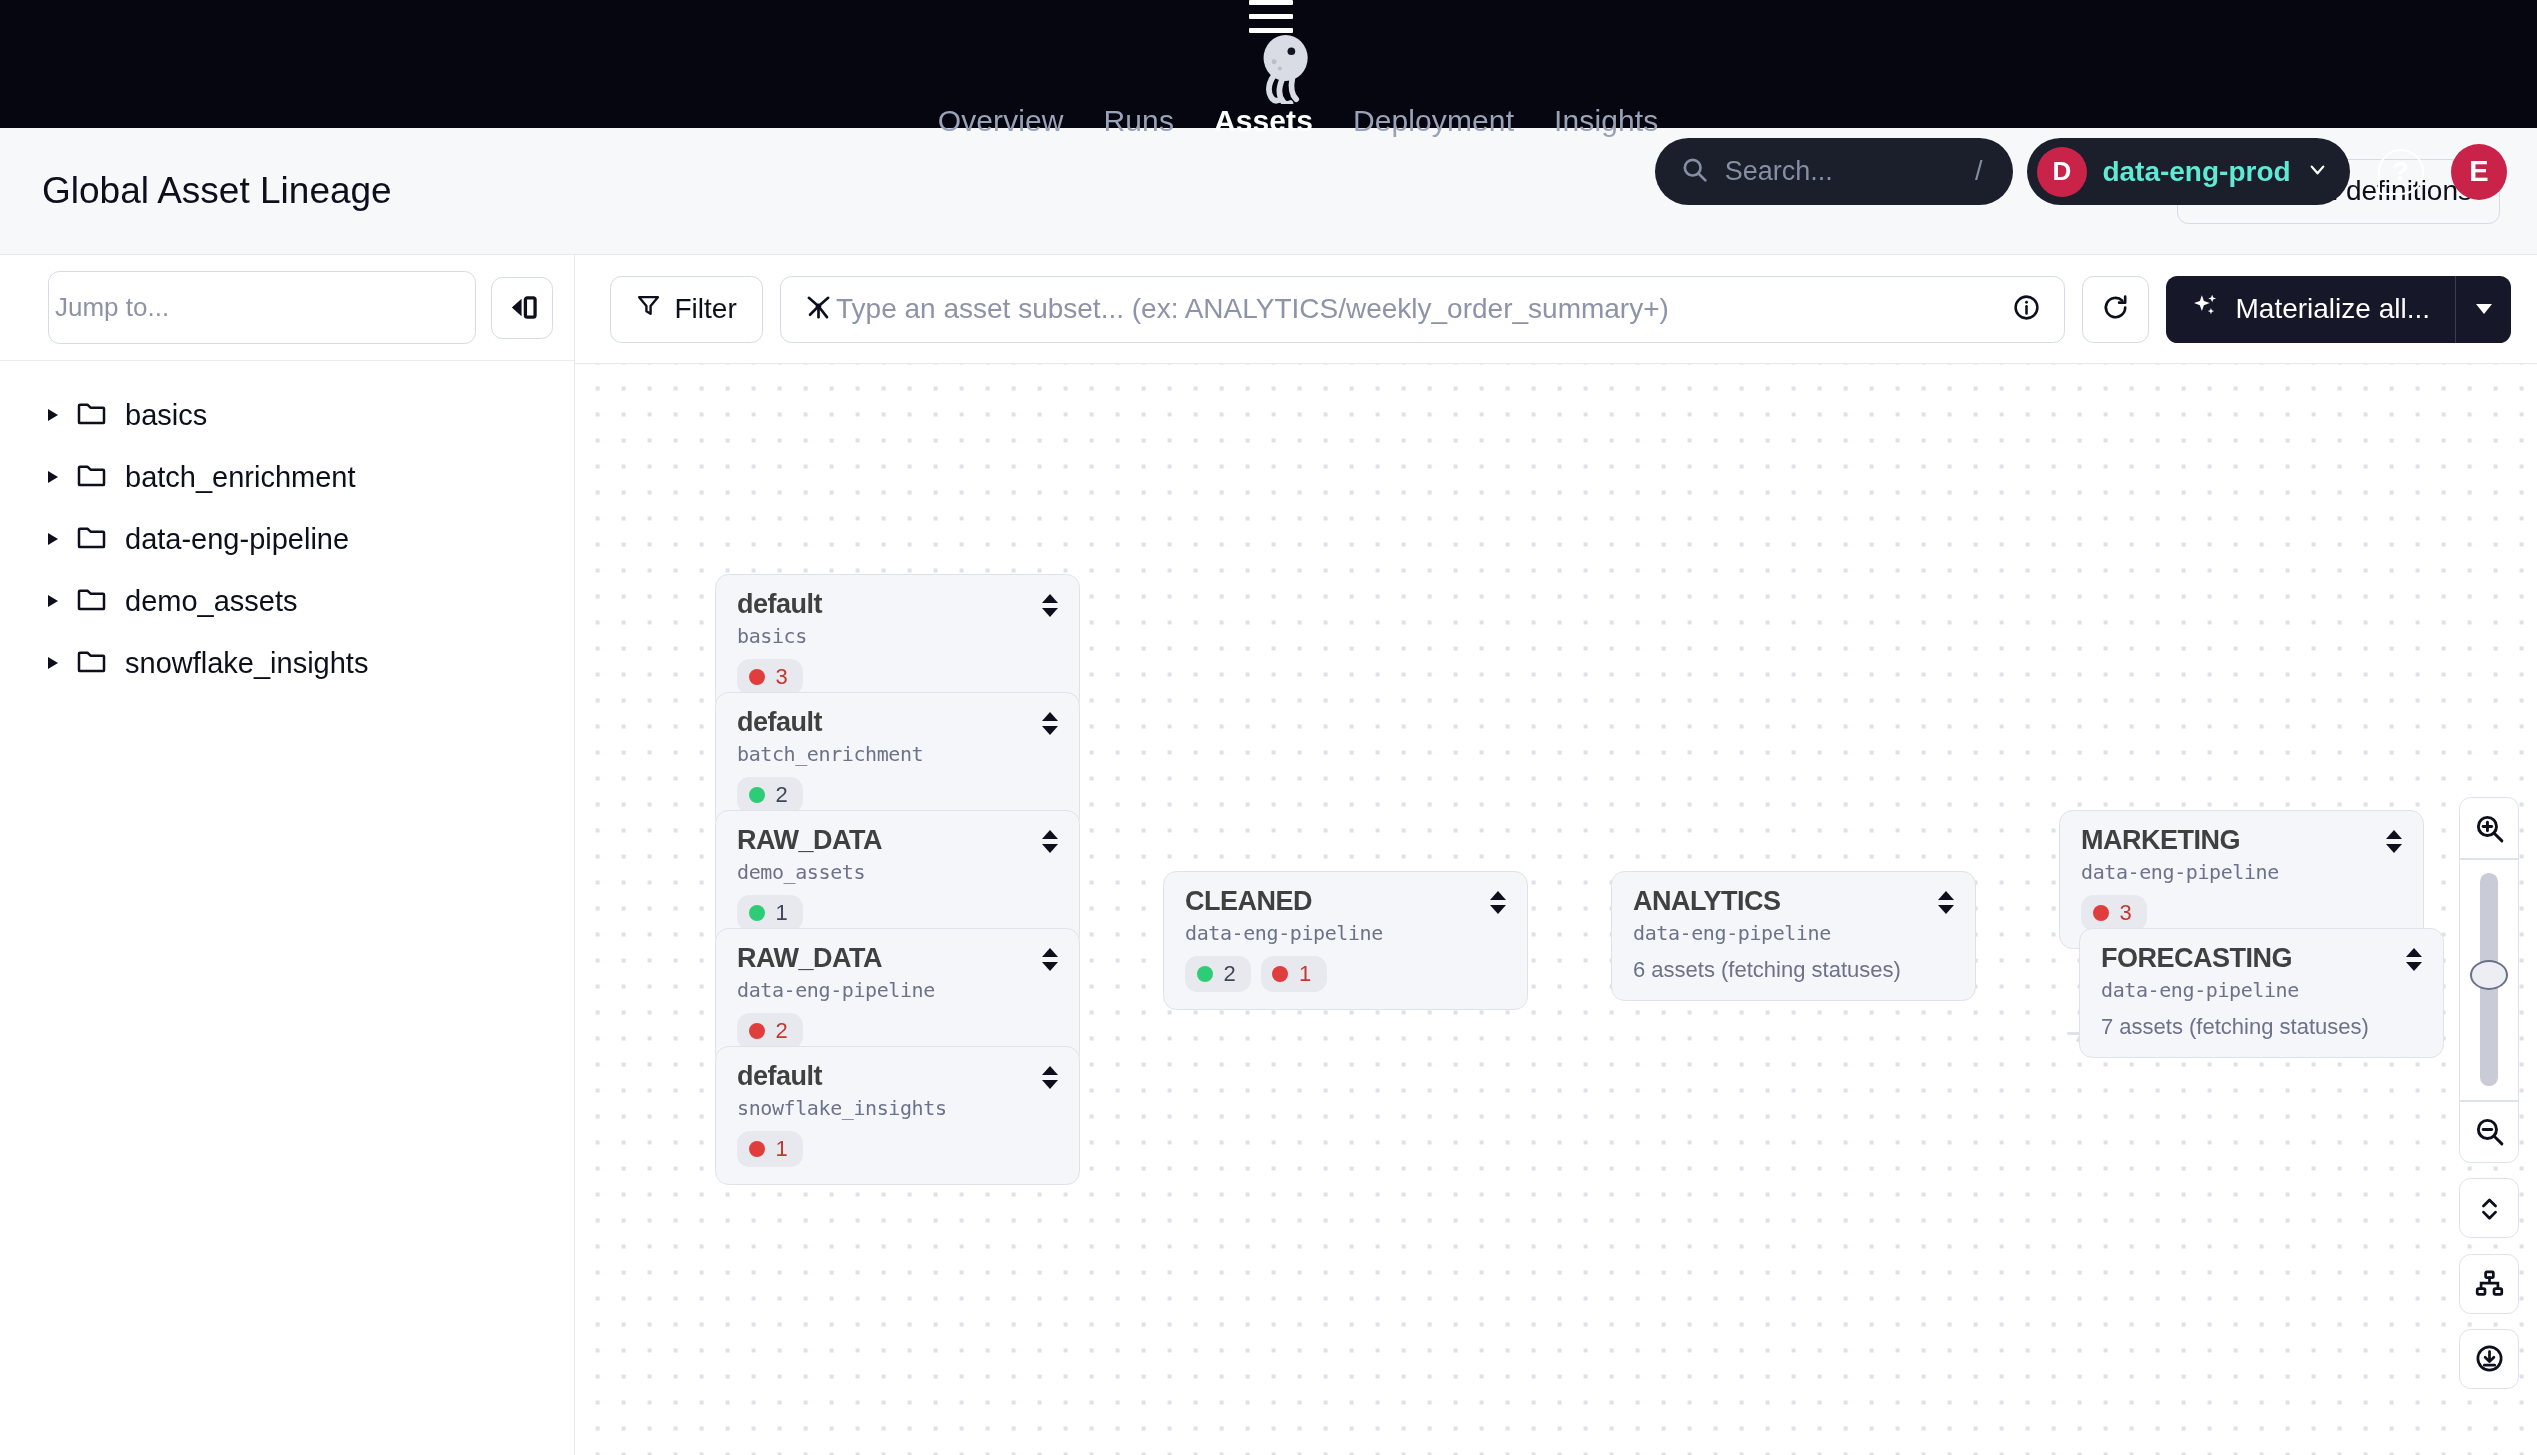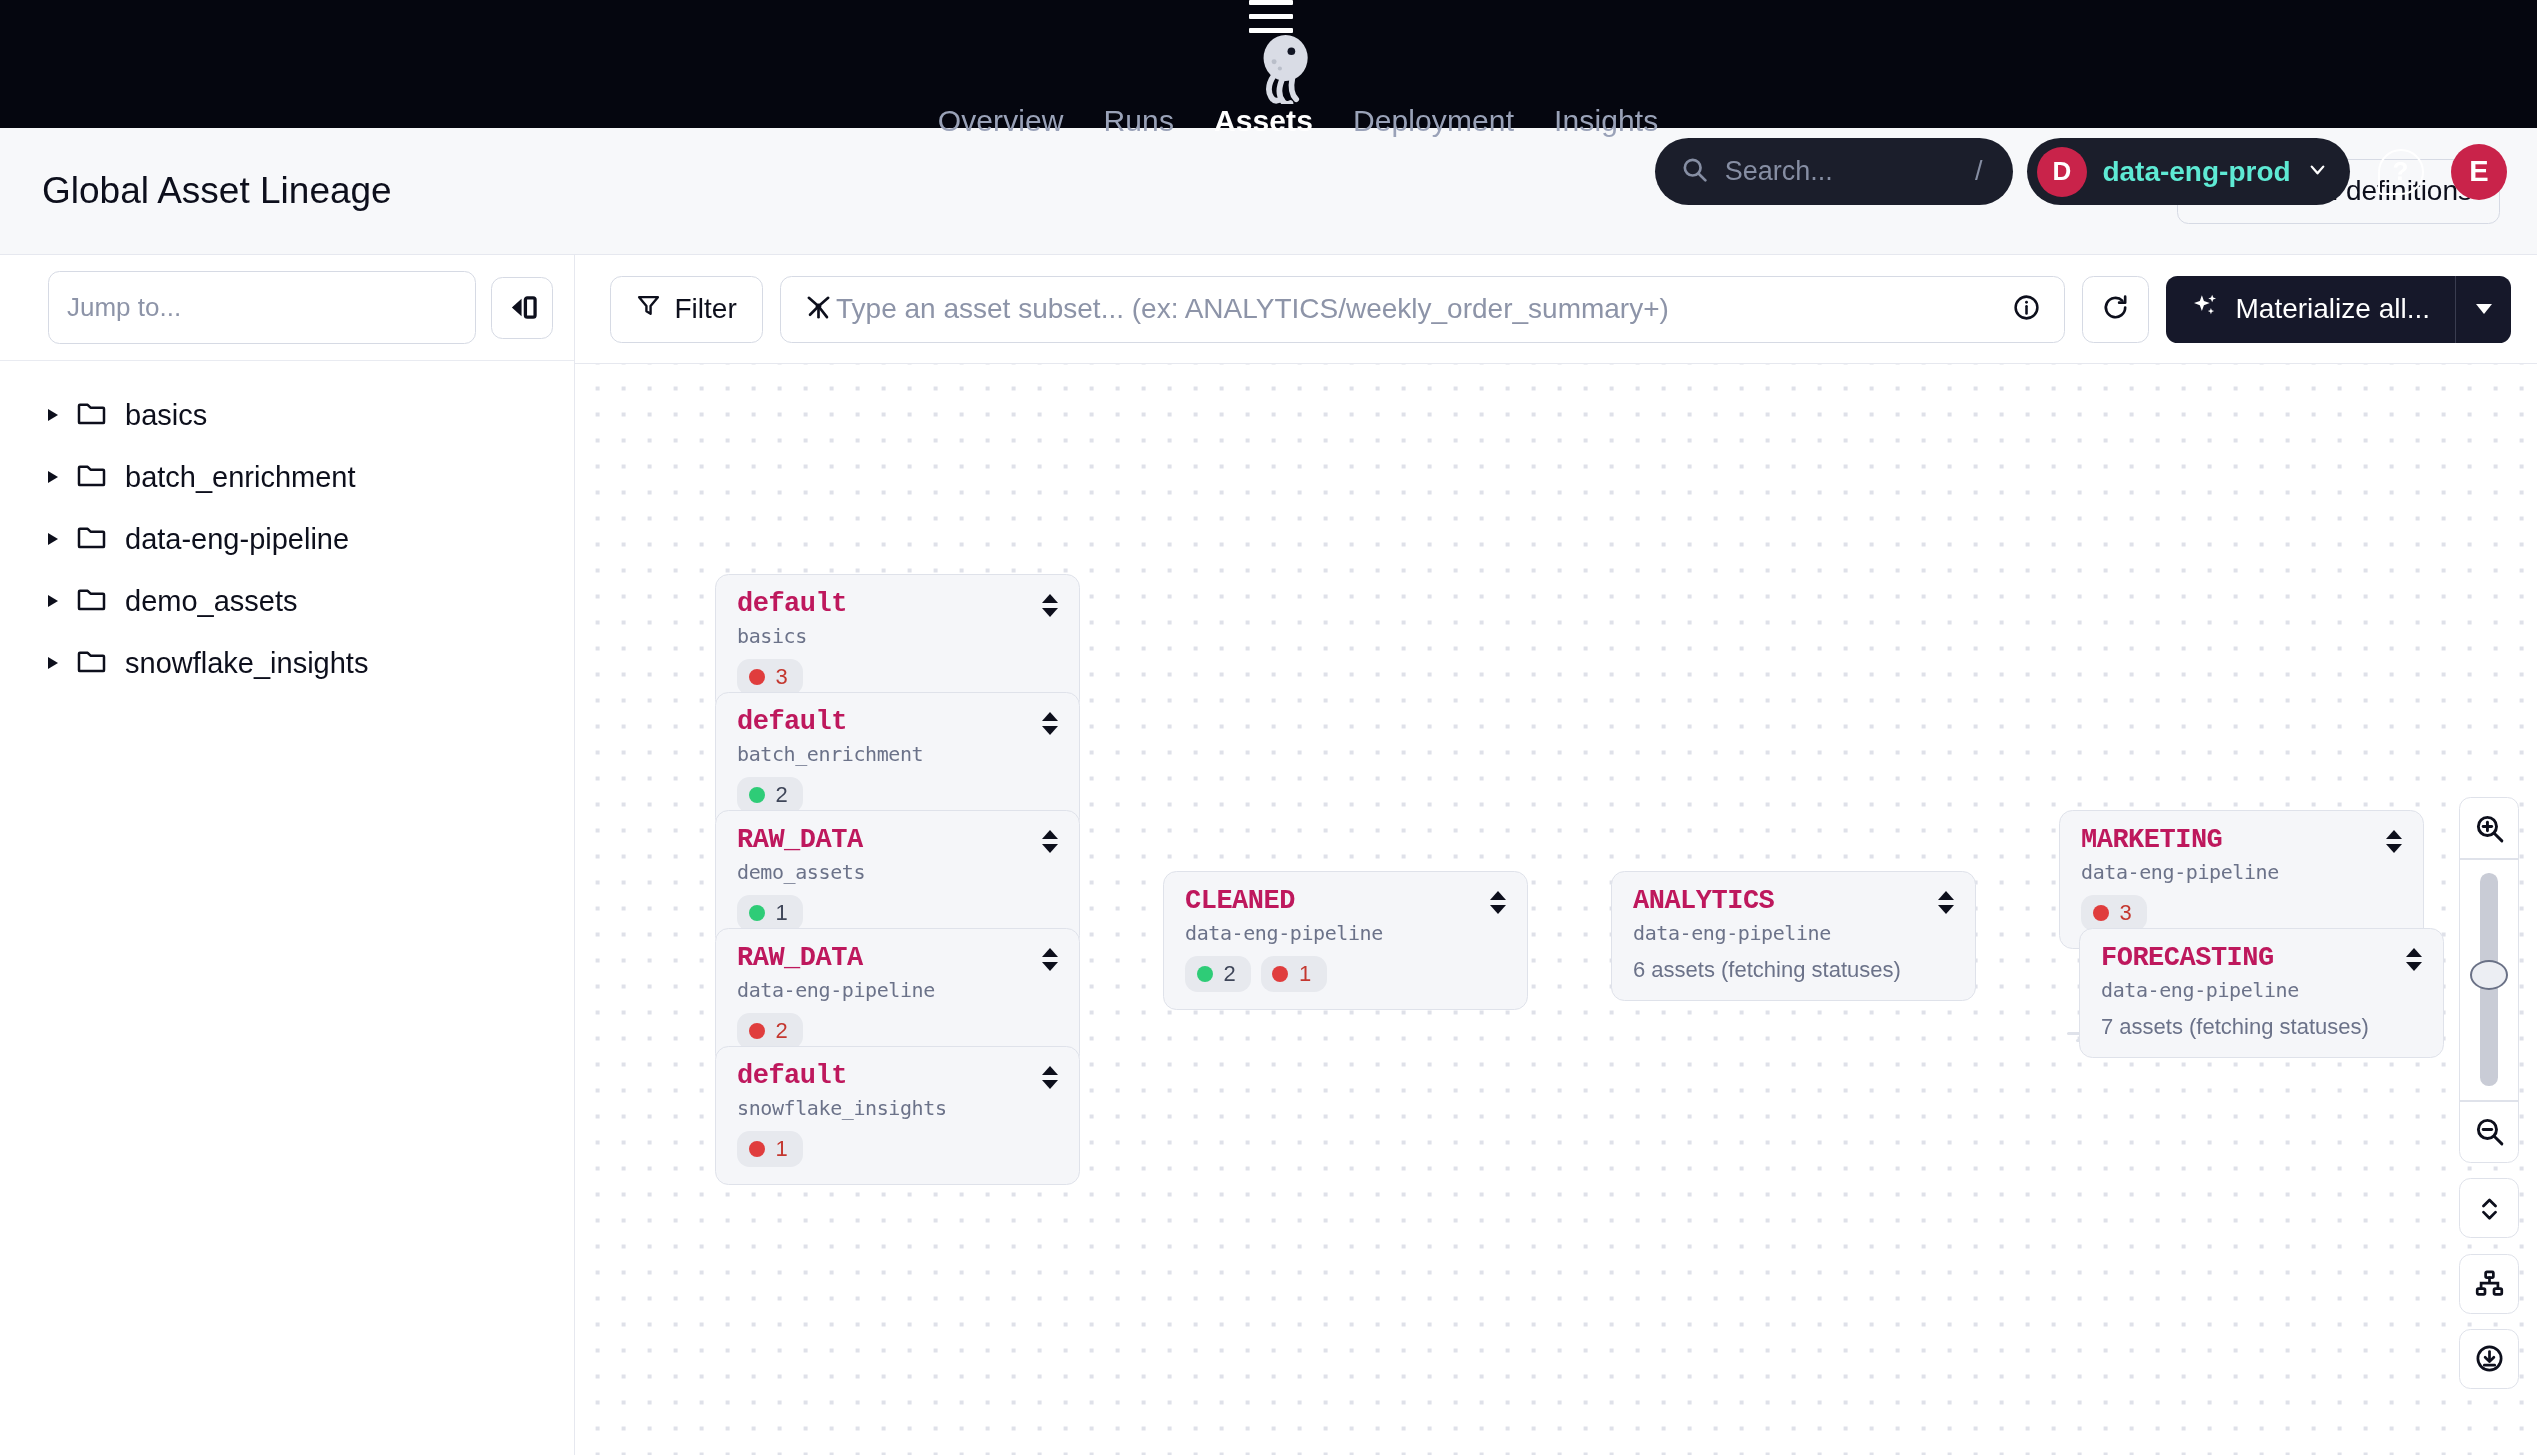--- a/index.html
+++ b/index.html
@@ -93,21 +93,21 @@
   #sidebar {
     width: 575px; flex: 0 0 575px; background: #ffffff;
     border-right: 1.9px solid #e6e8ef; display: flex; flex-direction: column;
   }
   #sidebartop {
     height: 106px; display: flex; align-items: center; gap: 15.4px;
     padding: 0 21px 0 48px; border-bottom: 1.9px solid #e9ebf1;
   }
   #jumpto {
     flex: 1; height: 73px; border: 1.9px solid #d6dae4; border-radius: 11.5px;
-    background: #fff; padding: 0 18px; font-size: 26px; color: #0d0f1c;
+    background: #fff; padding: 0 6px; font-size: 26px; color: #0d0f1c;
     font-family: "Liberation Sans", sans-serif;
   }
   #jumpto::placeholder { color: #8d94a8; }
   #collapsebtn {
     width: 62px; height: 62px; border: 1.9px solid #d6dae4; border-radius: 11.5px;
     background: #fff; display: flex; align-items: center; justify-content: center;
     cursor: pointer; gap: 1.9px;
   }
   #tree { padding-top: 23px; }
   .treerow {
@@ -176,22 +176,22 @@
 
   .node {
     position: absolute;
     background: #f5f6f9;
     border: 1.9px solid #dfe2ea;
     border-radius: 13.5px;
     padding: 15.4px 21px 17.3px 21px;
   }
   .node .nodehead { display: flex; align-items: flex-start; }
   .node .nname {
-    font-family: Liberation Mono, monospace;
-    font-size: 27px; font-weight: bold; color: #be185d; letter-spacing: -0.5px;
+    font-family: Liberation Sans, sans-serif;
+    font-size: 27px; font-weight: bold; color: #404040; letter-spacing: -0.5px;
     line-height: 1.05;
   }
   .node .chev {
     margin-left: auto; display: flex; flex-direction: column; gap: 4.8px;
     align-items: center; cursor: pointer; padding-top: 3.8px;
   }
   .node .chev i { display: block; width: 0; height: 0;
     border-left: 8.7px solid transparent; border-right: 8.7px solid transparent; }
   .node .chev i.up { border-bottom: 9.6px solid #0d0f1c; }
   .node .chev i.dn { border-top: 9.6px solid #0d0f1c; }

